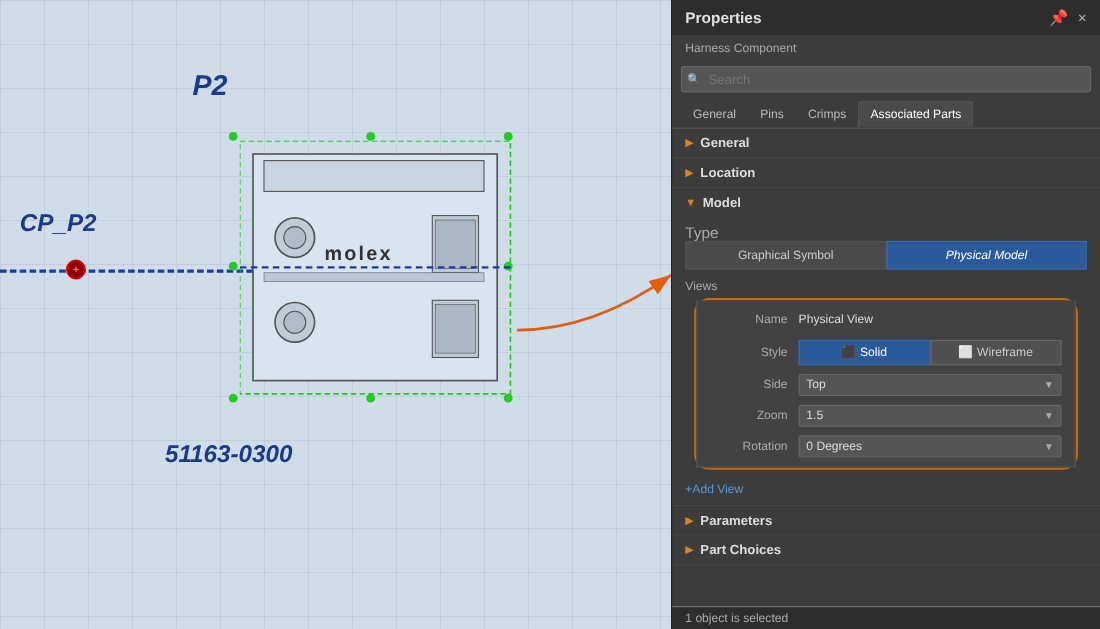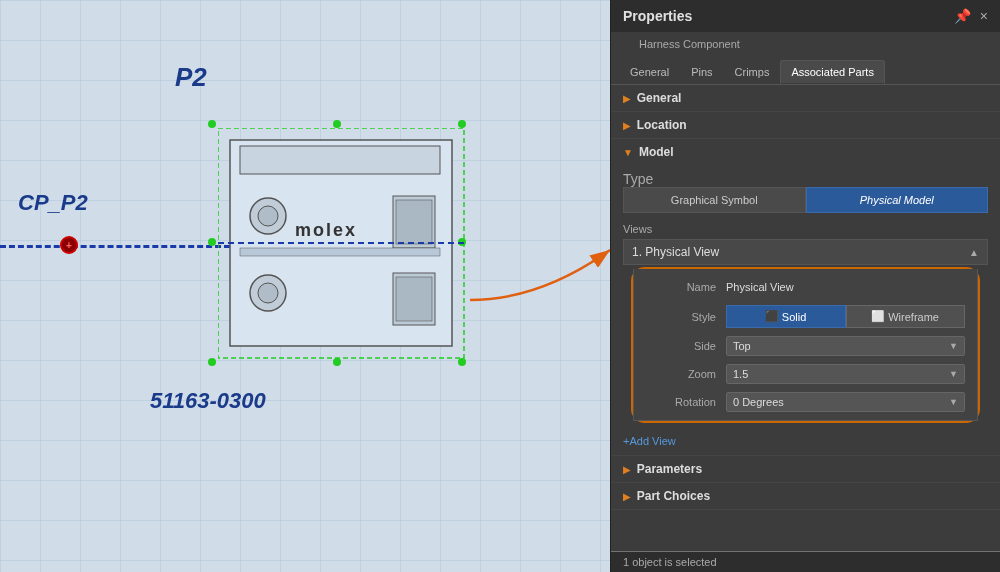--- a/index.html
+++ b/index.html
@@ -43,21 +43,21 @@
       left: 18px;
       font-size: 22px;
       font-weight: bold;
       color: #1a3a8a;
       font-style: italic;
     }
 
     
     .label-part {
       position: absolute;
-      top: 388px;
+      top: 400px;
       left: 150px;
       font-size: 22px;
       font-weight: bold;
       color: #1a3a8a;
       font-style: italic;
     }
 
     
     .dashed-line {
       position: absolute;
@@ -125,21 +125,21 @@
       gap: 8px;
       color: #aaa;
       font-size: 14px;
     }
 
     .panel-controls span {
       cursor: pointer;
     }
 
     .panel-subtitle {
-      padding: 6px 28px;
+      padding: 6px 12px;
       color: #aaa;
       font-size: 11px;
       background: #3c3c3c;
     }
 
     .search-bar {
       padding: 4px 8px;
       background: #3c3c3c;
     }
 
@@ -482,20 +482,25 @@
   <div class="panel-header">
     <span class="panel-title">Properties</span>
     <div class="panel-controls">
       <span>📌</span>
       <span>×</span>
     </div>
   </div>
 
   <div class="panel-subtitle">Harness Component</div>
 
+  <div class="search-bar">
+    <div class="search-wrapper">
+      <input type="text" placeholder="Search" style="">
+    </div>
+  </div>
 
   <div class="tabs-bar">
     <div class="tab">General</div>
     <div class="tab">Pins</div>
     <div class="tab">Crimps</div>
     <div class="tab active">Associated Parts</div>
   </div>
 
   <div class="panel-body">
 
@@ -519,27 +524,20 @@
         <div class="type-label">Type</div>
         <div class="type-buttons">
           <div class="type-btn">Graphical Symbol</div>
           <div class="type-btn active">Physical Model</div>
         </div>
       </div>
 
       <div class="views-section">
         <div class="views-label">Views</div>
 
-        <div class="physical-view-header">
-          <span class="physical-view-title">
-            <span>1.</span>
-            <span>Physical View</span>
-          </span>
-          <span class="pv-chevron">▲</span>
-        </div>
 
         <div class="highlight-box">
           <div class="view-properties">
 
             <div class="prop-row">
               <span class="prop-label">Name</span>
               <span class="prop-value">Physical View</span>
             </div>
 
             <div class="prop-row">

